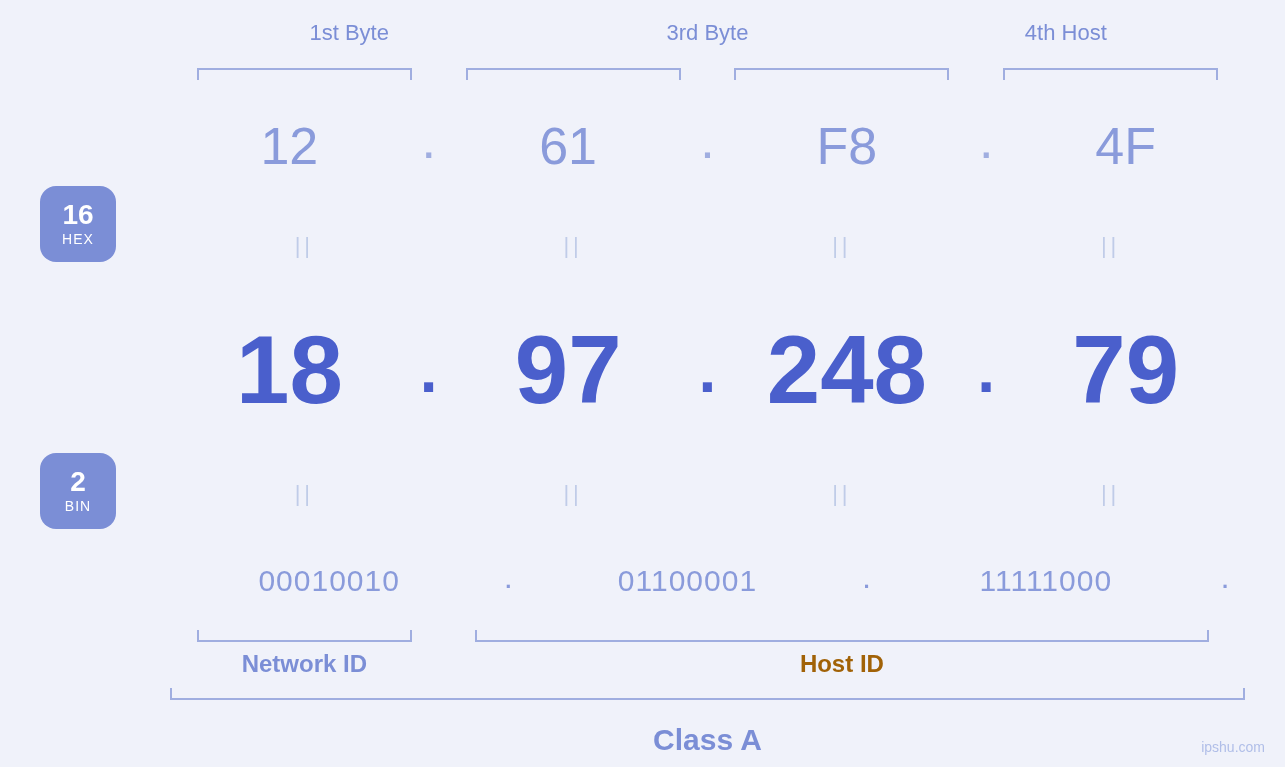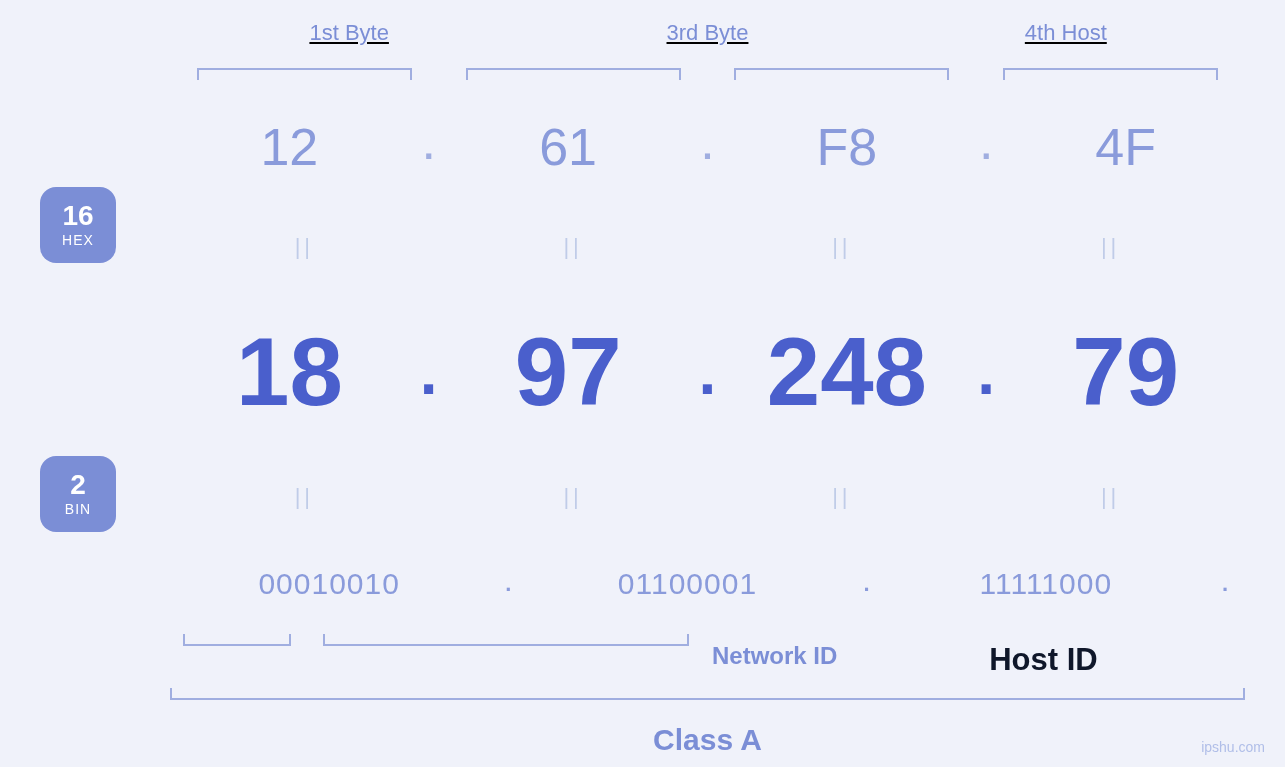--- a/index.html
+++ b/index.html
@@ -25,21 +25,20 @@
       align-items: center;
       padding: 20px 40px 10px 40px;
     }
 
     
     .byte-labels-row {
       display: flex;
       width: 100%;
       padding-left: 130px;
       margin-bottom: 16px;
-      text-decoration: underline;
     }
 
     .byte-label-cell {
       flex: 1;
       text-align: center;
       color: #7b8ed6;
       font-size: 22px;
       font-weight: 400;
       padding-bottom: 6px;
     }
@@ -177,21 +176,21 @@
       text-align: center;
       color: #b0bee8;
       font-size: 20px;
       letter-spacing: 8px;
     }
 
     
     .bottom-section {
       width: 100%;
       display: flex;
-      flex-direction: row;
+      flex-direction: column;
       padding-left: 130px;
       margin-top: 6px;
     }
 
     .id-brackets-row {
       display: flex;
       width: 100%;
     }
 
     .net-id-bracket-cell {
@@ -232,22 +231,22 @@
       flex: 1;
       text-align: center;
       color: #7b8ed6;
       font-size: 24px;
       font-weight: 600;
     }
 
     .host-id-label-cell {
       flex: 3;
       text-align: center;
-      color: #0f172a;
-      font-size: 31px;
+      color: #a16207;
+      font-size: 24px;
       font-weight: 600;
     }
 
     
     .class-a-section {
       width: 100%;
       padding-left: 130px;
       margin-top: 10px;
     }
 

